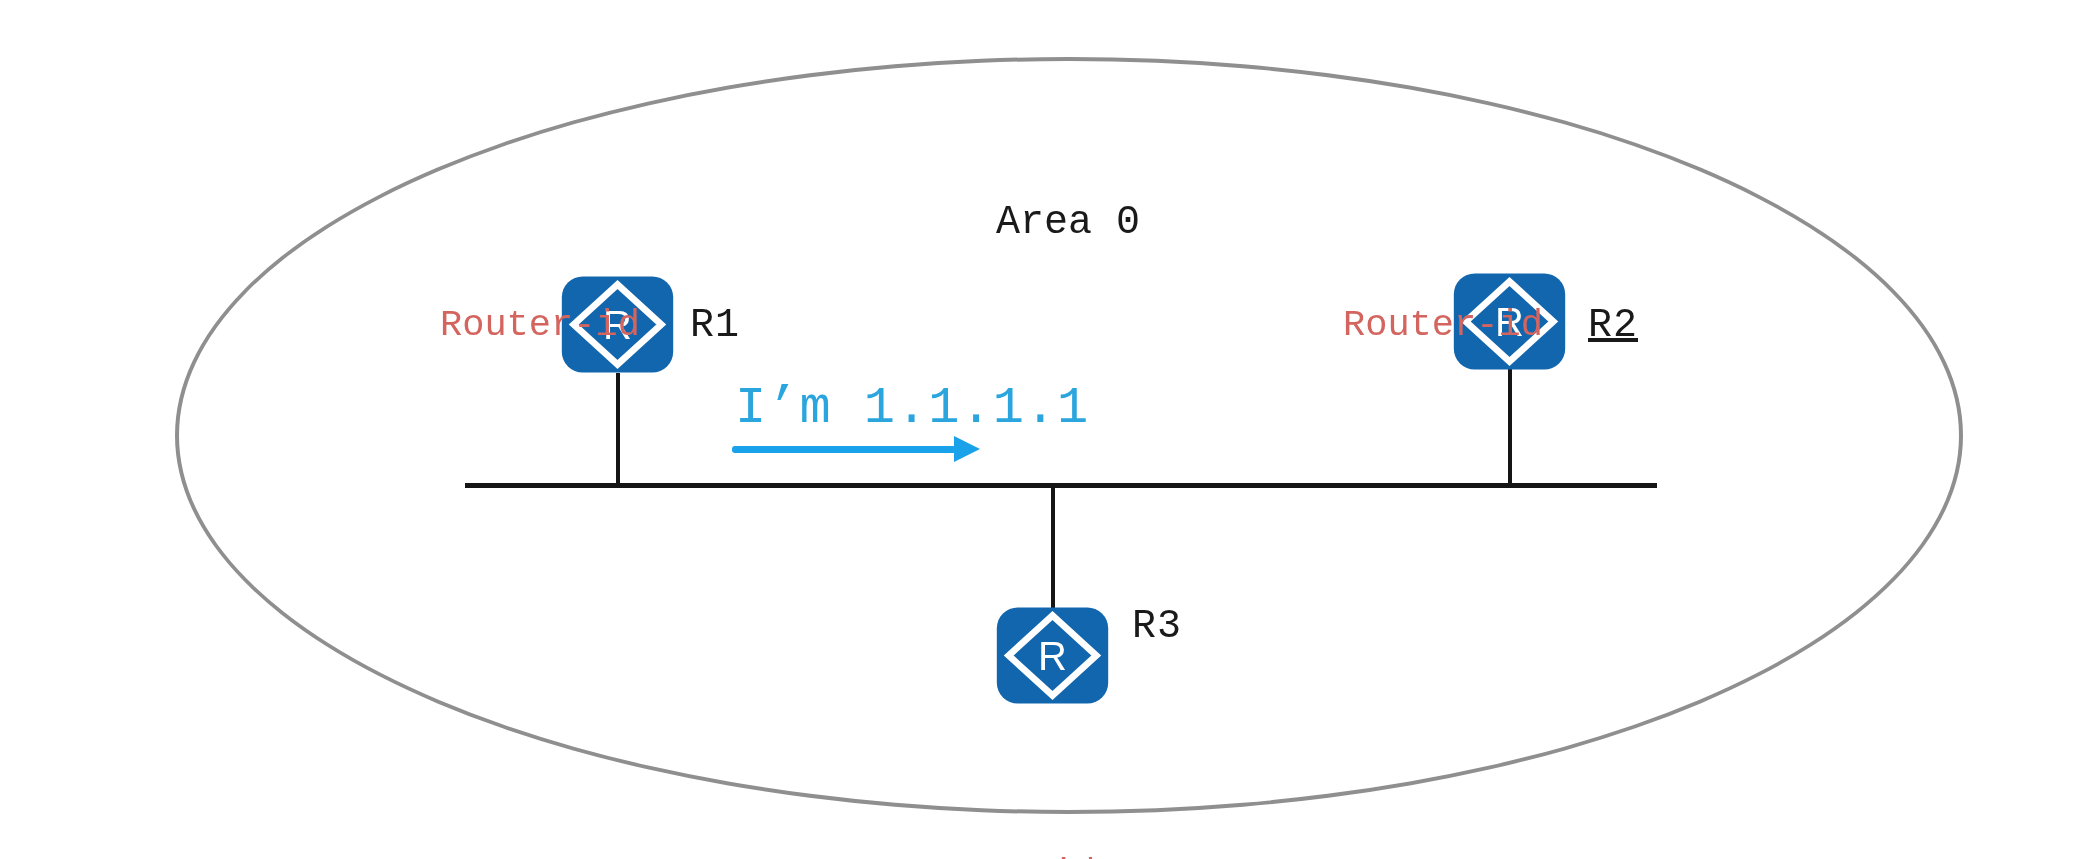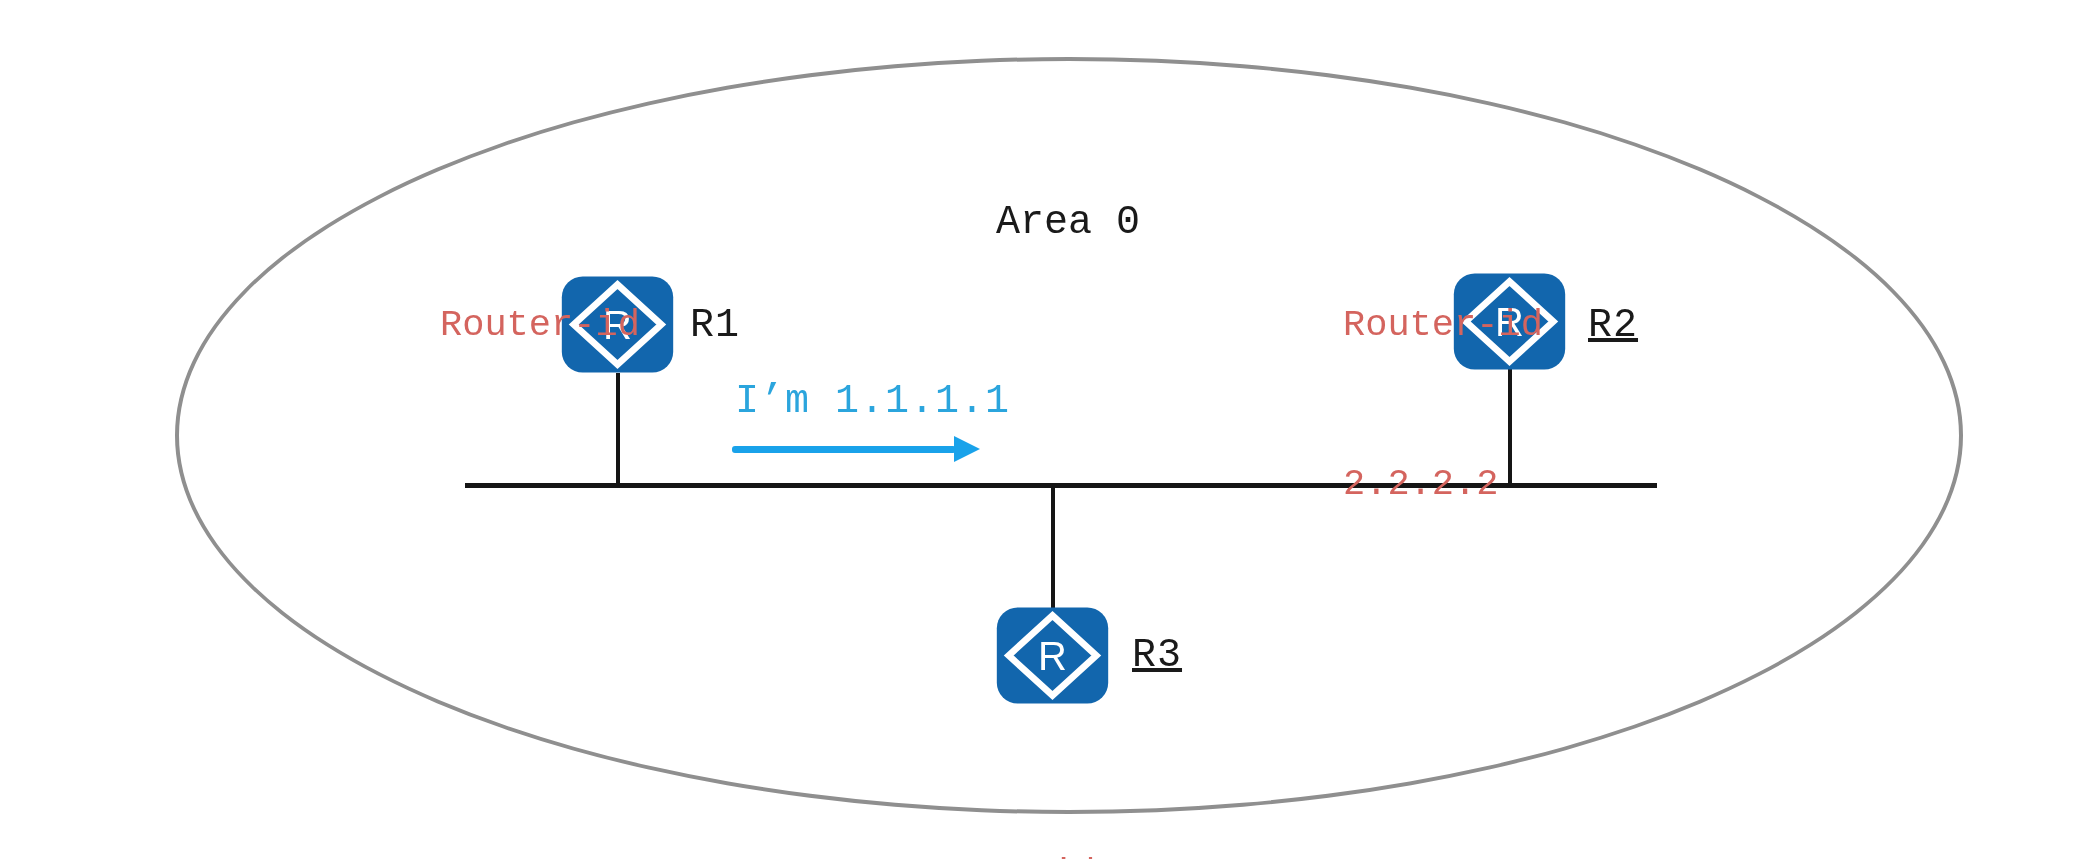--- a/index.html
+++ b/index.html
@@ -42,36 +42,36 @@
   }
   #r1-icon{left:560px;top:275px;}
   #r2-icon{left:1452px;top:272px;}
   #r3-icon{left:995px;top:606px;}
   .router-name{
     position:absolute;z-index:3;
     font-size:40px;color:#1a1a1a;letter-spacing:1px;white-space:pre;
   }
   #r1-name{left:690px;top:303px;text-align:center;}
   #r2-name{left:1588px;top:303px;text-decoration:underline;}
-  #r3-name{left:1132px;top:633px;text-decoration:underline;}
+  #r3-name{left:1132px;top:604px;}
   .id-label{
     position:absolute;z-index:5;
     color:var(--router-id-red);
     font-size:37px;line-height:53px;white-space:pre;
   }
   #r1-id{left:440px;top:193px;}
   #r2-id{left:1343px;top:193px;}
   #r3-id{left:901px;top:742px;font-size:36px;}
   .area-label{
     position:absolute;left:996px;top:200px;z-index:3;
     font-size:40px;color:#1a1a1a;white-space:pre;
   }
   .message-text{
     position:absolute;left:735px;top:379px;z-index:3;
-    font-size:40px;color:var(--message-blue);letter-spacing:1px;white-space:pre;
+    font-size:52px;color:var(--message-blue);letter-spacing:1px;white-space:pre;
   }
   .msg-arrow{
     position:absolute;left:732px;top:436px;width:248px;height:26px;z-index:3;
   }
   .msg-arrow .shaft{
     position:absolute;left:0;top:10px;width:224px;height:7px;
     background:var(--arrow-blue);border-radius:3px;
   }
   .msg-arrow .head{
     position:absolute;right:0;top:0;width:0;height:0;
@@ -101,21 +101,20 @@
     <svg viewBox="0 0 120 104" width="100%" height="100%">
       <rect x="1.5" y="1.5" width="117" height="101" rx="22" fill="#1266ad"></rect>
       <path d="M60 10 L106 52 L60 94 L14 52 Z" fill="none" stroke="#ffffff" stroke-width="7"></path>
       <text x="60" y="67" text-anchor="middle" font-size="42" fill="#ffffff" font-family="Liberation Sans, sans-serif">R</text>
     </svg>
   </div>
   <div class="router-name" id="r1-name">R1</div>
 
   <div class="id-label" id="r2-id">
     <div>Router-id</div>
-    <div>2.2.2.2</div>
   </div>
   <div class="router-icon" id="r2-icon">
     <svg viewBox="0 0 120 104" width="100%" height="100%">
       <rect x="1.5" y="1.5" width="117" height="101" rx="22" fill="#1266ad"></rect>
       <path d="M60 10 L106 52 L60 94 L14 52 Z" fill="none" stroke="#ffffff" stroke-width="7"></path>
       <text x="60" y="67" text-anchor="middle" font-size="42" fill="#ffffff" font-family="Liberation Sans, sans-serif">R</text>
     </svg>
   </div>
   <div class="router-name" id="r2-name">R2</div>
 

